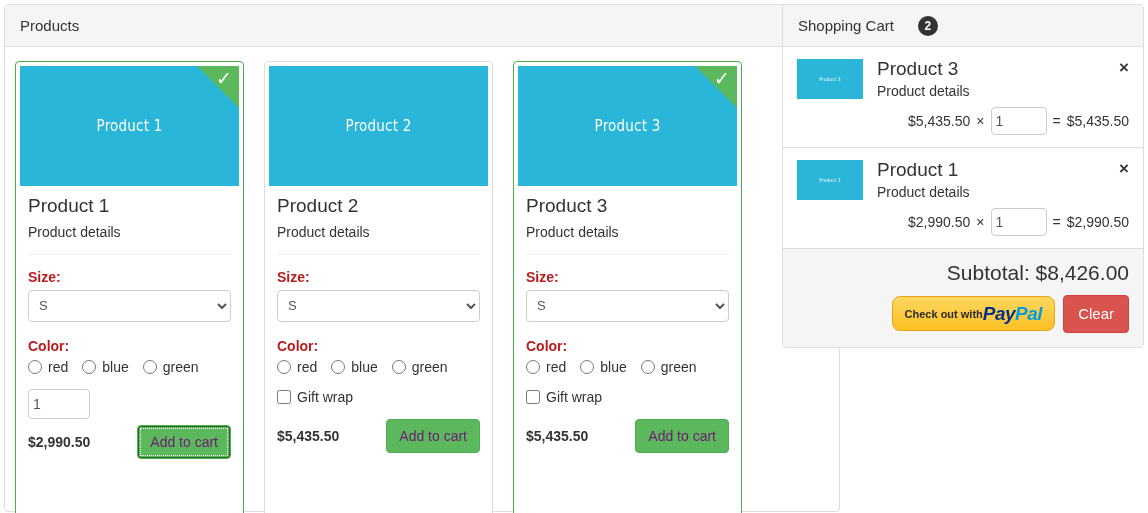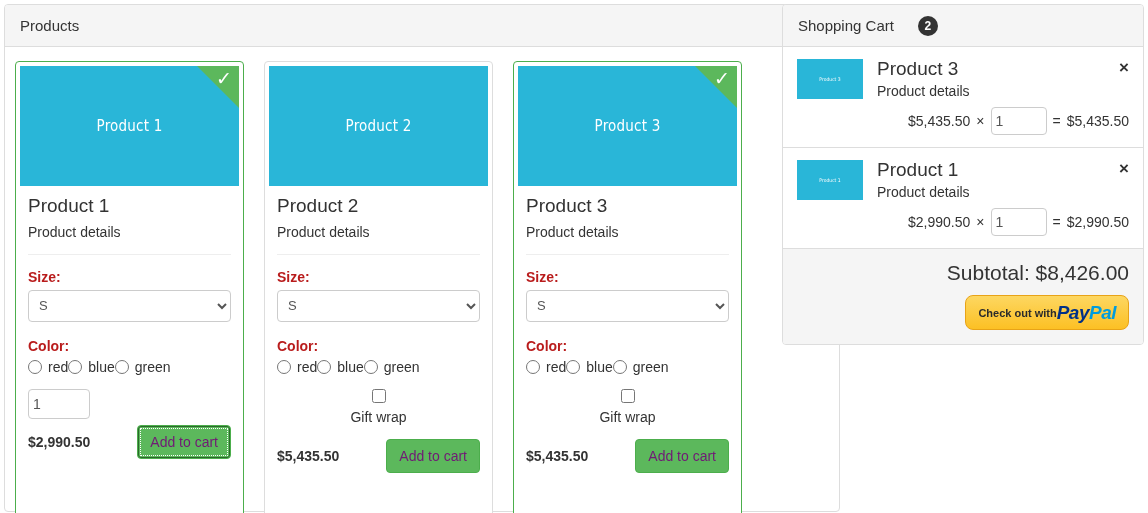--- a/index.html
+++ b/index.html
@@ -136,38 +136,37 @@
     border-radius: 4px;
     background: #ffffff;
     color: #555555;
     font-family: "Liberation Sans", sans-serif;
     margin-bottom: 16px;
     box-sizing: border-box;
   }
   .radio-row {
     display: flex;
     align-items: center;
-    gap: 0;
+    gap: 14px;
     margin-bottom: 14px;
   }
   .radio-item, .check-item {
     display: flex;
     align-items: center;
     gap: 6px;
     font-size: 14px;
     color: #333333;
   }
   .radio-item input, .check-item input {
     margin: 0;
     width: 14px;
     height: 14px;
   }
   .check-item {
     margin-bottom: 14px;
-    flex-direction: column;
   }
   .qty-wrap {
     margin-bottom: 2px;
   }
   input.qty {
     width: 62px;
     height: 30px;
     font-size: 14px;
     padding: 3px 4px;
     border: 1px solid #cccccc;
@@ -531,17 +530,18 @@
       </div>
     </div>
 
     <div class="cart-footer">
       <div class="subtotal">Subtotal: $8,426.00</div>
       <div class="footer-actions">
         <button class="paypal-btn">
           <span class="pp-text">Check out with</span>
           <span class="pp-logo"><span class="pp-pay">Pay</span><span class="pp-pal">Pal</span></span>
         </button>
+        <button class="btn btn-danger">Clear</button>
       </div>
     </div>
   </div>
 
 </div>
 
 </body></html>

